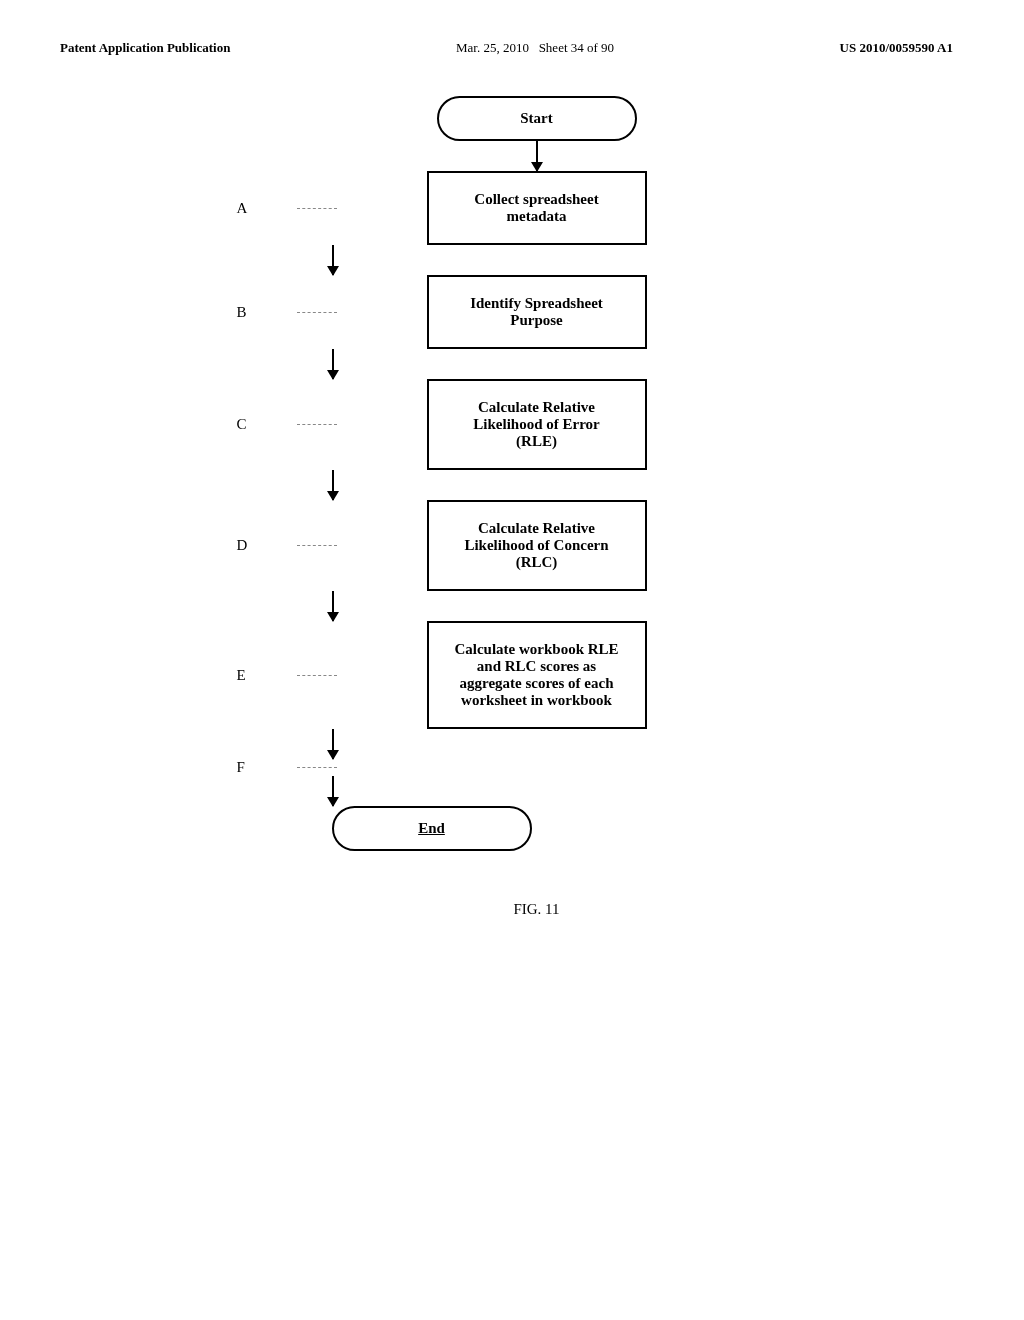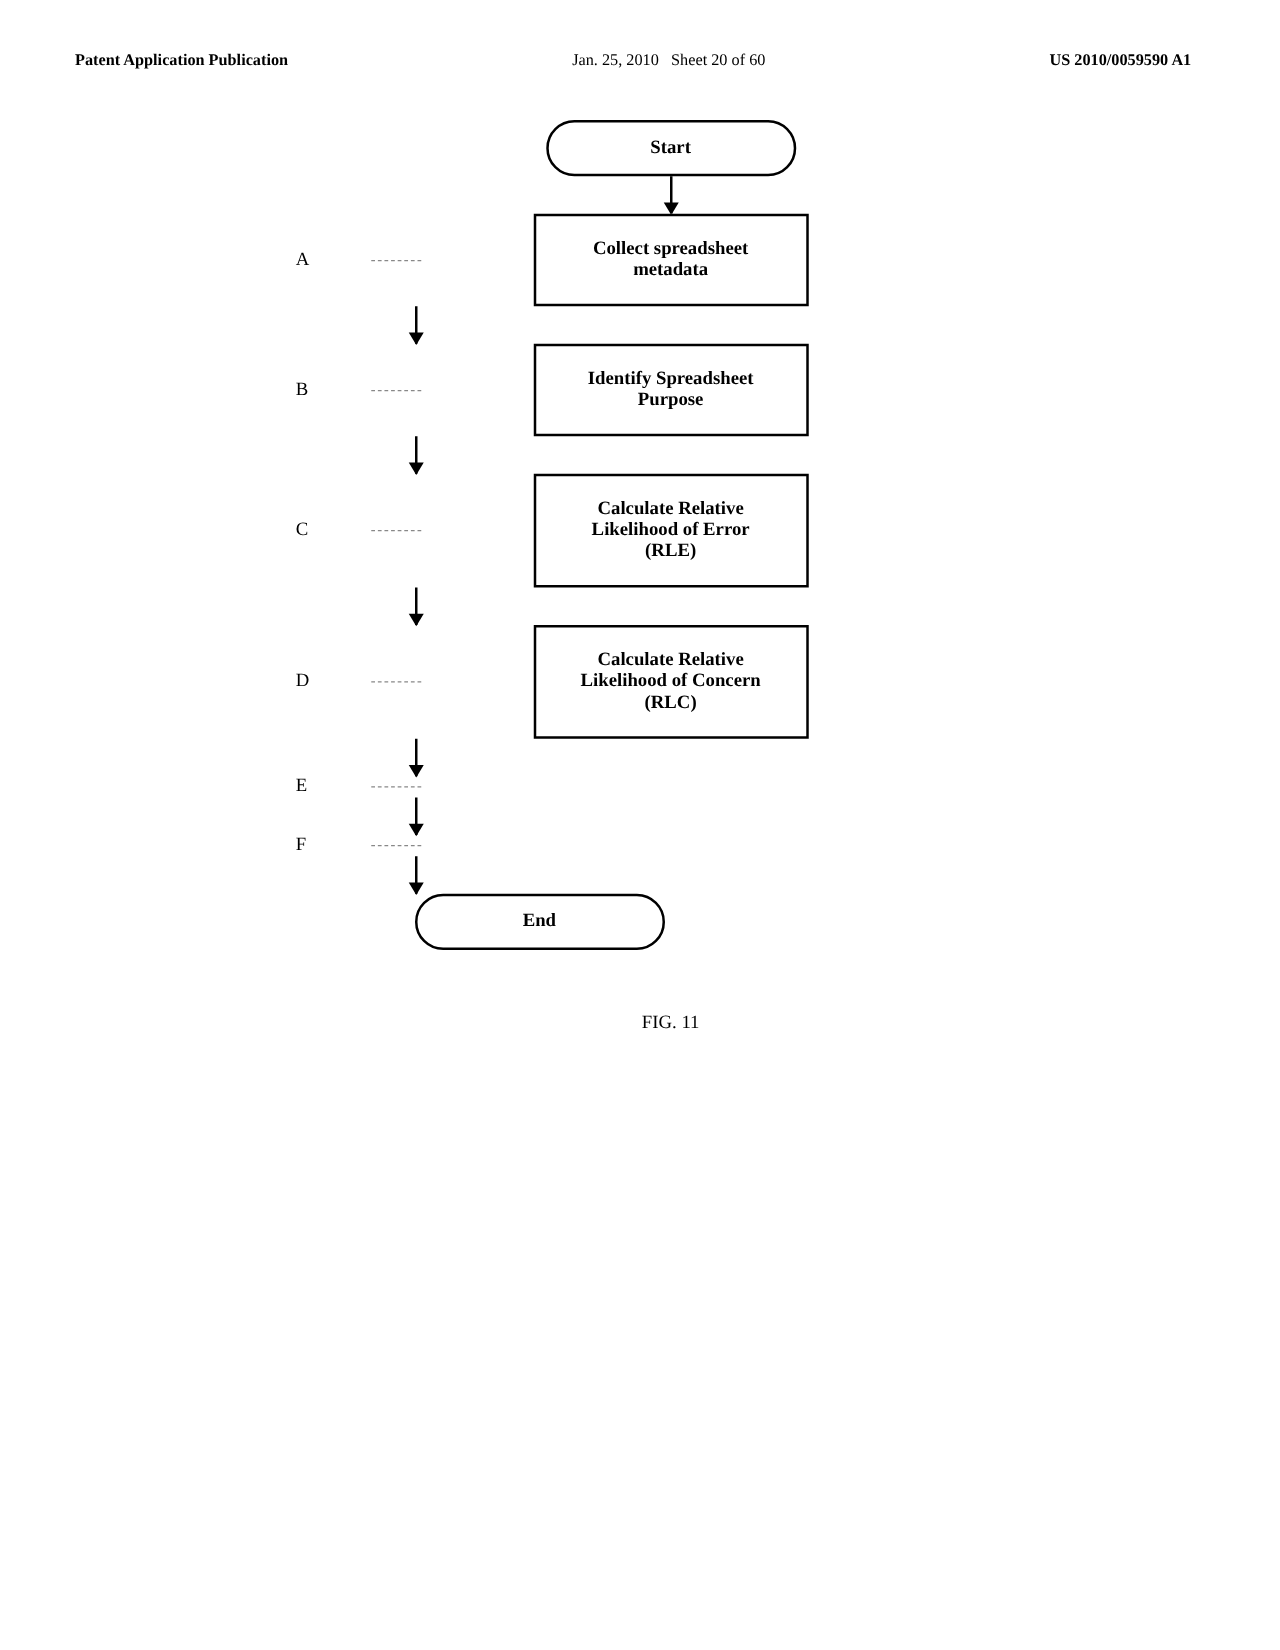--- a/index.html
+++ b/index.html
@@ -147,22 +147,22 @@
     }
   </style>
 </head>
 <body>
 
 <div class="page">
 
   <div class="header">
     <div class="header-left">Patent Application Publication</div>
     <div class="header-center">
-      <span>Jan. 25, 2010</span>&nbsp;&nbsp;
-      <span>Sheet 20 of 60</span>
+      <span>Mar. 25, 2010</span>&nbsp;&nbsp;
+      <span>Sheet 34 of 90</span>
     </div>
     <div class="header-right">US 2010/0059590 A1</div>
   </div>
 
 
   <div class="diagram-container">
     <div class="flowchart">
 
       <div class="node-wrapper">
         <div class="rounded-rect">
@@ -212,34 +212,37 @@
           <div class="rect-box">Calculate Relative<br>Likelihood of Concern<br>(RLC)</div>
         </div>
         <div style="width:100px;flex-shrink:0;"></div>
       </div>
 
       <div class="arrow-line with-arrow" style="height:30px;margin-left:95px;"></div>
 
       <div class="label-and-node">
         <div class="side-label">E</div>
         <div class="dashed-connector"></div>
+        <div class="center-node">
+          <div class="rect-box" style="max-width:260px;">Calculate workbook RLE<br>and RLC scores as<br>aggregate scores of each<br>worksheet in workbook</div>
+        </div>
         <div style="width:100px;flex-shrink:0;"></div>
       </div>
 
       <div class="arrow-line with-arrow" style="height:30px;margin-left:95px;"></div>
 
       <div class="label-and-node">
         <div class="side-label">F</div>
         <div class="dashed-connector"></div>
         <div style="width:100px;flex-shrink:0;"></div>
       </div>
 
       <div class="arrow-line with-arrow" style="height:30px;margin-left:95px;"></div>
 
-      <div class="node-wrapper" style="margin-left:95px;">
+      <div class="node-wrapper" style="margin-left:95px;text-decoration:underline;">
         <div class="rounded-rect">
           <span>End</span>
         </div>
       </div>
 
     </div>
 
     <div class="fig-caption">FIG. 11</div>
   </div>
 

